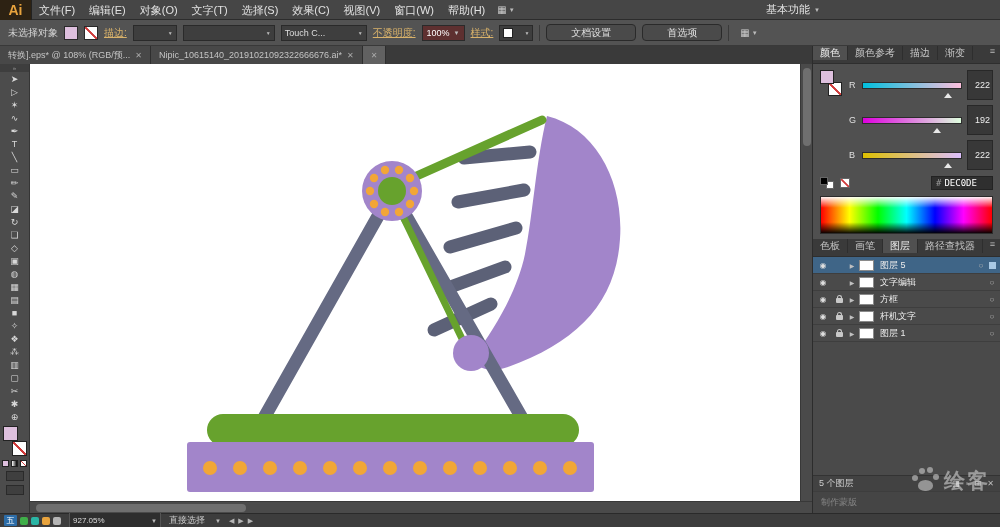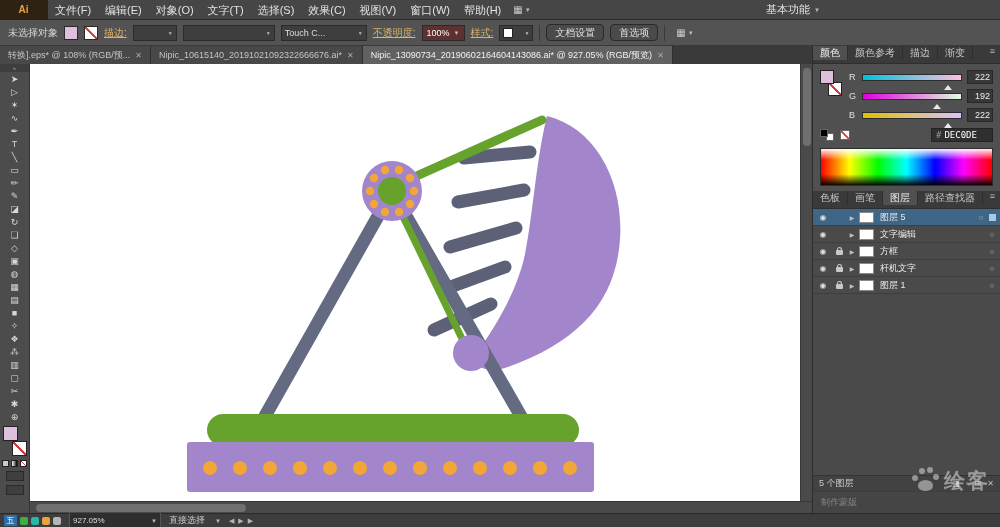--- a/index.html
+++ b/index.html
@@ -6,42 +6,42 @@
   body{
     width:1000px;height:527px;overflow:hidden;position:relative;
     font-family:"Liberation Sans","DejaVu Sans",sans-serif;
     background:#3f3f3f;color:#ddd;font-size:11px;
     -webkit-font-smoothing:antialiased;
   }
   *{box-sizing:border-box}
 
   
   .menu-bar{height:20px;background:#464646;border-bottom:1px solid #2c2c2c;display:flex;align-items:center}
-  .ai-logo{width:48px;height:20px;background:#2d2213;color:#e8a33d;font-weight:bold;font-size:10px;
+  .ai-logo{width:32px;height:20px;background:#2d2213;color:#e8a33d;font-weight:bold;font-size:14px;
     display:flex;align-items:center;justify-content:center;border-right:1px solid #222}
   .menu-item{padding:0 7px;height:20px;line-height:20px;color:#e2e2e2;font-size:11px;cursor:default;white-space:nowrap}
   .menu-spacer{flex:1}
   .mb-icon{color:#cfcfcf;font-size:10px;padding:0 5px;display:flex;align-items:center;gap:2px}
   .workspace-switcher{display:flex;align-items:center;gap:4px;padding:0 10px;margin-right:170px;color:#e0e0e0}
   .chev{font-size:6px;color:#bbb}
 
   
   .control-bar{height:26px;background:#535353;border-bottom:1px solid #393939;display:flex;align-items:center;gap:6px;padding:0 8px}
   .cb-text{color:#d6d6d6;font-size:10px;white-space:nowrap}
   .cb-link{color:#d9b26a;text-decoration:underline;font-size:10px;white-space:nowrap}
   .cb-swatch{width:14px;height:14px;border:1px solid #2a2a2a;background:var(--c-fill);position:relative}
   .cb-swatch.none{background:
      linear-gradient(to top right,transparent 44%,#d03b3b 46%,#d03b3b 54%,transparent 56%),#fff}
   .cb-dd{height:16px;background:#3e3e3e;border:1px solid #2a2a2a;display:flex;align-items:center;
      justify-content:space-between;padding:0 3px;color:#ddd;font-size:9px;}
   .cb-dd .chev{font-size:5px}
   .cb-input-op{height:16px;background:#5e3030;border:1px solid #2a2a2a;color:#fff;font-size:9px;
      display:flex;align-items:center;padding:0 4px;gap:4px}
   .cb-btn{height:17px;background:#4a4a4a;border:1px solid #2a2a2a;border-radius:4px;color:#e0e0e0;
-     font-size:10px;display:flex;align-items:center;padding:0 8px;white-space:nowrap}
+     font-size:10px;display:flex;align-items:center;padding:0 24px;white-space:nowrap}
   .cb-sep{width:1px;height:16px;background:#3a3a3a}
 
   
   .main-row{display:flex;height:467px}
   .left-col{width:812px;display:flex;flex-direction:column}
   .doc-tabs{height:18px;background:#3a3a3a;display:flex;align-items:stretch;overflow:hidden}
   .doc-tab{display:flex;align-items:center;gap:5px;padding:0 8px;font-size:9px;color:#c4c4c4;
      background:#484848;border-right:1px solid #2e2e2e;white-space:nowrap;overflow:hidden;max-width:330px}
   .doc-tab.active{background:#616161;color:#f2f2f2}
   .doc-tab .x{font-size:8px;color:#aaa}
@@ -85,21 +85,21 @@
   .cp-stroke{position:absolute;right:0;bottom:0;width:14px;height:14px;border:1px solid #222;
      background:linear-gradient(to top right,transparent 42%,#d03b3b 46%,#d03b3b 54%,transparent 58%),#fff}
   .sliders{flex:1;display:flex;flex-direction:column;gap:5px}
   .srow{display:flex;align-items:center;gap:5px}
   .srow .lab{width:8px;font-size:9px;color:#e0e0e0}
   .track{position:relative;flex:1;height:7px;border:1px solid #2c2c2c}
   .track.r{background:linear-gradient(to right,#00C0DE,#FFC0DE)}
   .track.g{background:linear-gradient(to right,#DE00DE,#DEFFDE)}
   .track.b{background:linear-gradient(to right,#DEC000,#DEC0FF)}
   .track .th{position:absolute;top:6px;width:0;height:0;border:4px solid transparent;border-bottom:5px solid #e8e8e8;transform:translateX(-50%)}
-  .sval{width:26px;height:14px;background:#383838;border:1px solid #282828;color:#eee;font-size:9px;
+  .sval{width:26px;height:30px;background:#383838;border:1px solid #282828;color:#eee;font-size:9px;
      display:flex;align-items:center;justify-content:flex-end;padding:0 2px}
   .hex-row{display:flex;align-items:center;margin-top:6px;gap:6px}
   .bw-pair{position:relative;width:14px;height:12px}
   .bw-b{position:absolute;left:0;top:0;width:8px;height:8px;background:#000;border:1px solid #666;z-index:2}
   .bw-w{position:absolute;right:0;bottom:0;width:8px;height:8px;background:#fff;border:1px solid #666}
   .none-sq{width:10px;height:10px;border:1px solid #666;
      background:linear-gradient(to top right,transparent 40%,#d03b3b 45%,#d03b3b 55%,transparent 60%),#fff}
   .hex-box{margin-left:auto;width:62px;height:14px;background:#2f2f2f;border:1px solid #232323;color:#fff;
      font-family:"DejaVu Sans Mono",monospace;font-size:9px;display:flex;align-items:center;padding:0 4px;gap:3px}
   .hex-hash{color:#999}
@@ -213,21 +213,20 @@
     <div class="doc-tabs">
       <div class="doc-tab">
         <span>转换].eps* @ 108% (RGB/预...</span>
         <span class="x">✕</span>
       </div>
       <div class="doc-tab">
         <span>Nipic_10615140_20191021092322666676.ai*</span>
         <span class="x">✕</span>
       </div>
       <div class="doc-tab active">
-        <span>Nipic_13090734_20190602164604143086.ai* @ 927.05% (RGB/预览)</span>
         <span class="x">✕</span>
       </div>
     </div>
 
     <div class="workspace">
 
       <div class="tools">
         <div class="tools-grip">»</div>
         <div class="tool">➤</div>
         <div class="tool">▷</div>

